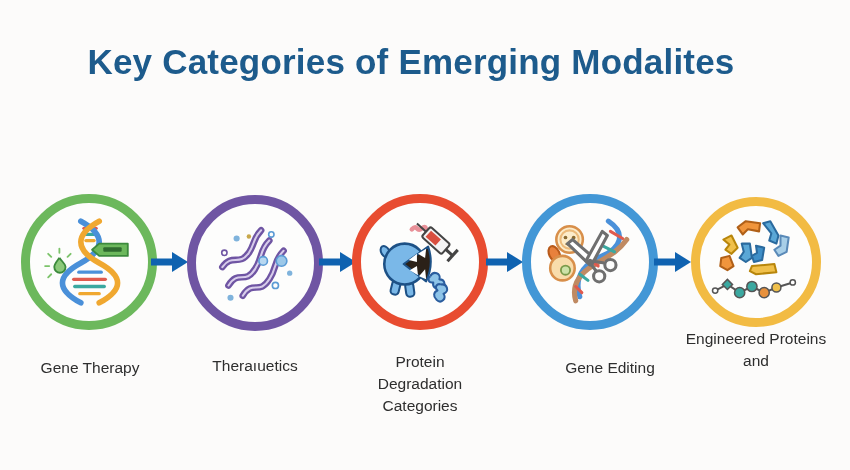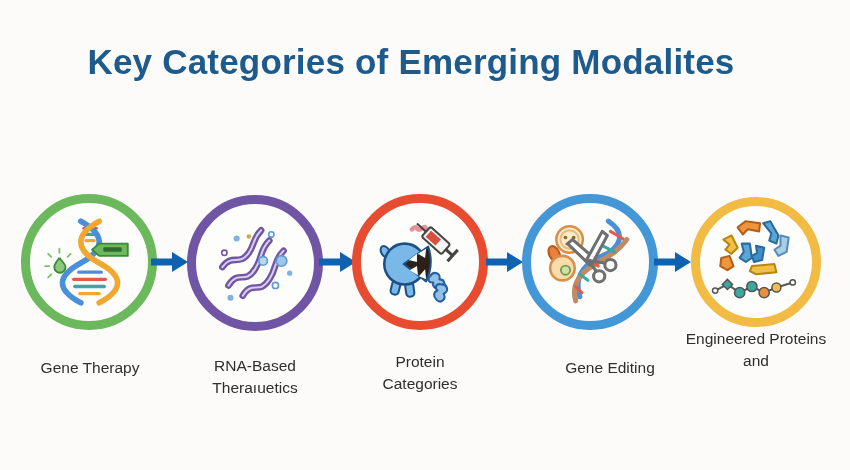--- a/index.html
+++ b/index.html
@@ -194,26 +194,26 @@
       <circle cx="84" cy="68" r="2.6" fill="#ffffff" stroke="#555555" stroke-width="1.5"></circle>
     </svg>
   </div>
 
   <div class="label l1">
     <div>Gene Therapy</div>
     <div></div>
     <div></div>
   </div>
   <div class="label l2">
-    <div>RNA-Based</div>
     <div>Theraıuetics</div>
     <div></div>
   </div>
   <div class="label l3">
     <div>Protein</div>
+    <div>Degradation</div>
     <div>Categories</div>
   </div>
   <div class="label l4">
     <div>Gene Editing</div>
     <div></div>
     <div></div>
   </div>
   <div class="label l5">
     <div>Engineered Proteins</div>
     <div>and</div>

